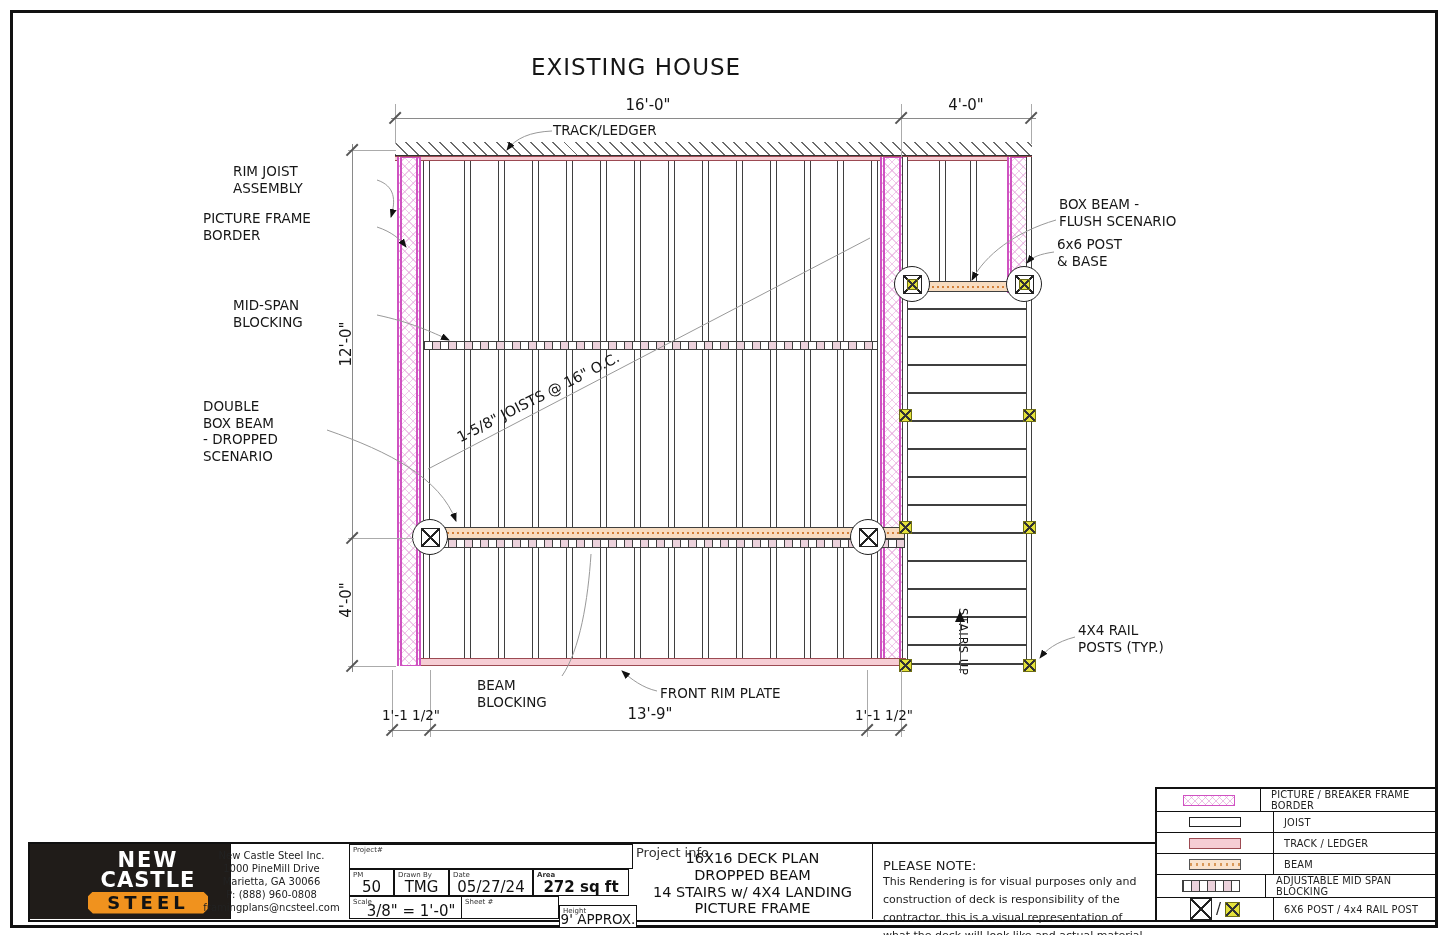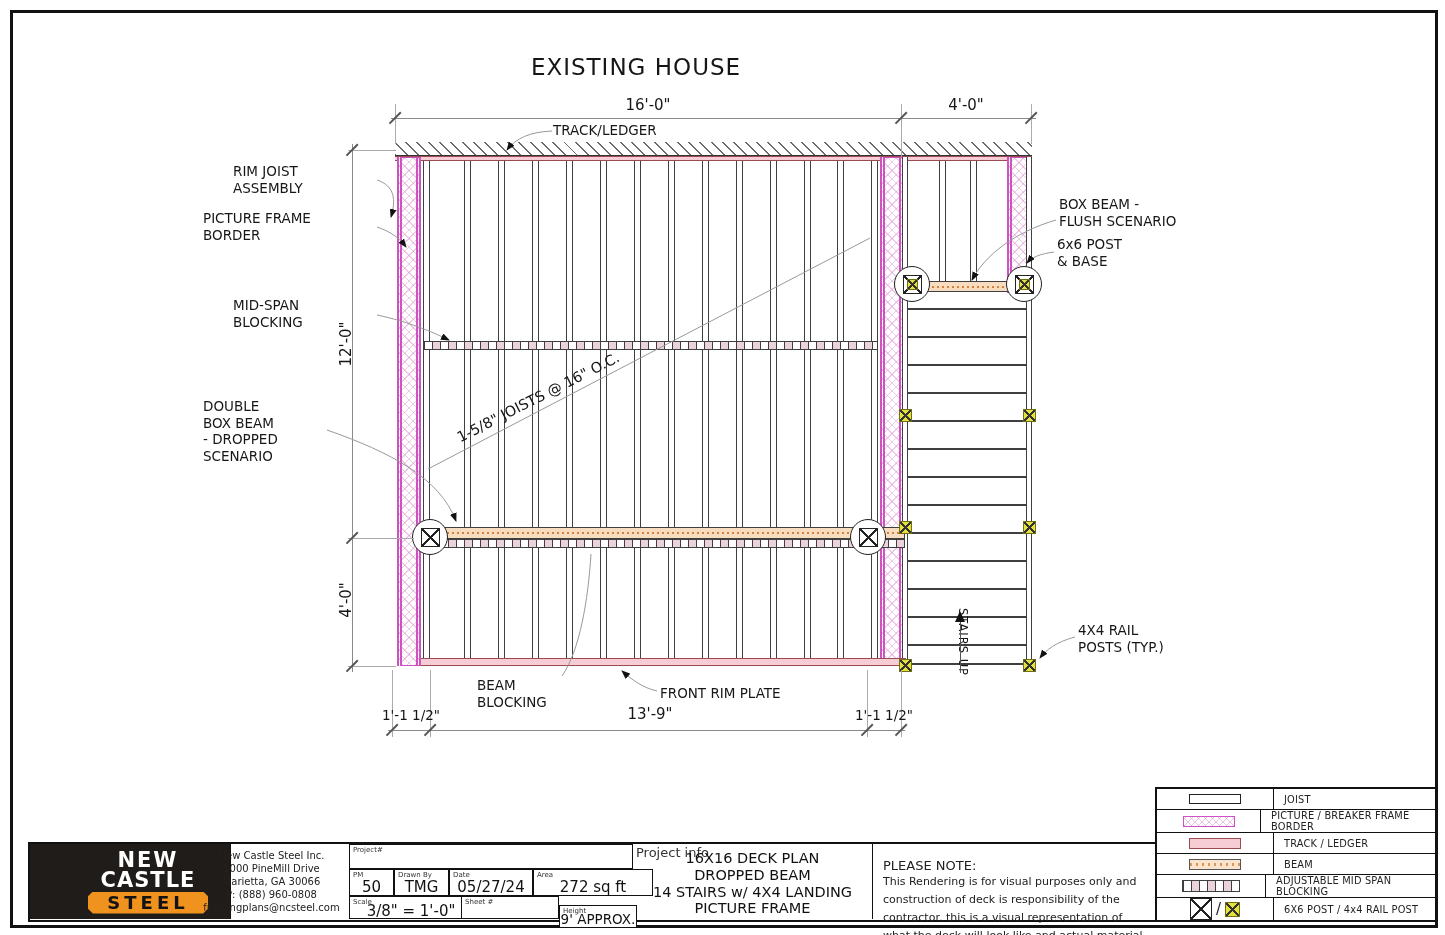--- a/index.html
+++ b/index.html
@@ -274,21 +274,21 @@
       <span class="tb-val">50</span>
     </div>
     <div class="tb-cell" style="left:364px;top:25px;width:55px;height:27px;">
       <span class="tb-lbl">Drawn By</span>
       <span class="tb-val">TMG</span>
     </div>
     <div class="tb-cell" style="left:419px;top:25px;width:84px;height:27px;">
       <span class="tb-lbl">Date</span>
       <span class="tb-val">05/27/24</span>
     </div>
-    <div class="tb-cell" style="left:503px;top:25px;width:120px;height:27px;">
+    <div class="tb-cell" style="left:503px;top:25px;width:96px;height:27px;font-weight:bold;">
       <span class="tb-lbl">Area</span>
       <span class="tb-val">272 sq ft</span>
     </div>
     <div class="tb-cell" style="left:319px;top:52px;width:124px;height:23px;">
       <span class="tb-lbl">Scale</span>
       <span class="tb-val" style="top:5px;">3/8" = 1'-0"</span>
     </div>
     <div class="tb-cell" style="left:431px;top:52px;width:98px;height:23px;">
       <span class="tb-lbl">Sheet #</span>
       <span class="tb-val" style="top:5px;"></span>
@@ -308,29 +308,29 @@
 
     <div class="note">
       <div class="note-title">PLEASE NOTE:</div>
       <div class="note-body">This Rendering is for visual purposes only and construction of deck is responsibility of the contractor. this is a visual representation of what the deck will look like and actual material colores may very.</div>
     </div>
   </div>
 
   <div class="legend">
     <div class="lrow">
       <div class="lsym">
+          <div class="sym-pf"></div>
+        </div>
+      <div class="llab">PICTURE / BREAKER FRAME BORDER</div>
+    </div>
+    <div class="lrow">
+      <div class="lsym">
           <div class="sym-joist"></div>
         </div>
       <div class="llab">JOIST</div>
-    </div>
-    <div class="lrow">
-      <div class="lsym">
-          <div class="sym-pf"></div>
-        </div>
-      <div class="llab">PICTURE / BREAKER FRAME BORDER</div>
     </div>
     <div class="lrow">
       <div class="lsym">
           <div class="sym-track"></div>
         </div>
       <div class="llab">TRACK / LEDGER</div>
     </div>
     <div class="lrow">
       <div class="lsym">
           <div class="sym-beam"></div>

